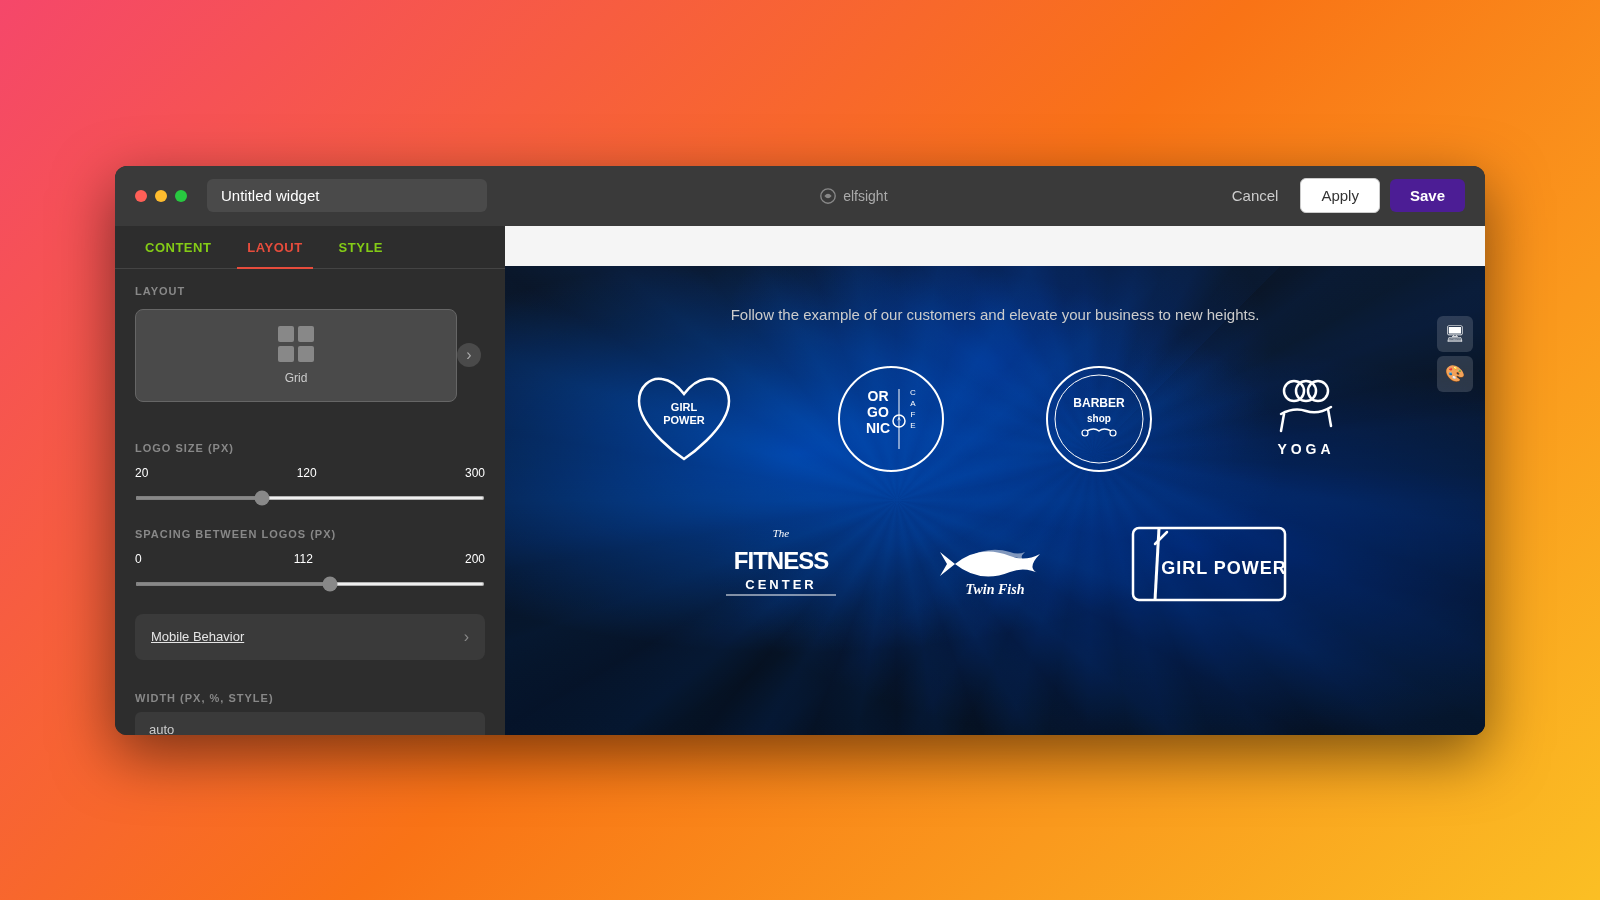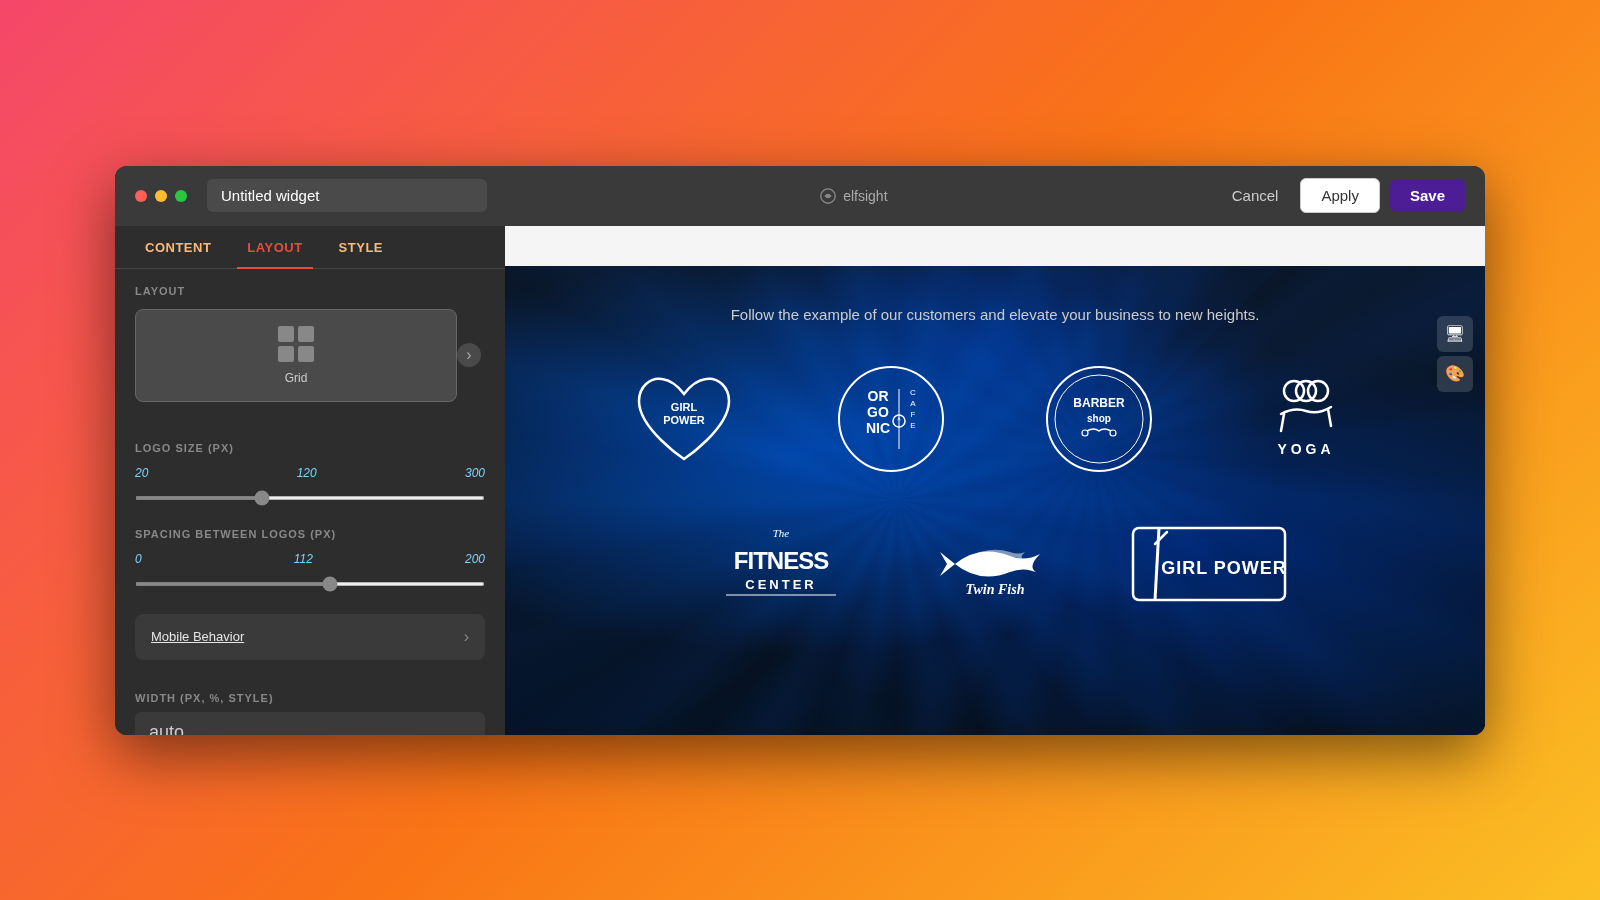--- a/index.html
+++ b/index.html
@@ -108,21 +108,21 @@
     .sidebar-tabs {
       display: flex;
       padding: 0 20px;
       border-bottom: 1px solid #444;
       margin-bottom: 16px;
     }
     .tab {
       padding: 14px 10px 12px;
       font-size: 13px;
       font-weight: 600;
-      color: #fdba74;
+      color: #84cc16;
       cursor: pointer;
       letter-spacing: 0.5px;
       margin-right: 16px;
     }
     .tab.active {
       color: #e74c3c;
       border-bottom: 2px solid #e74c3c;
       margin-bottom: -1px;
     }
     .sidebar-section {
@@ -181,22 +181,21 @@
       background: #444;
       margin: 8px 0 16px;
     }
     .range-row {
       display: flex;
       justify-content: space-between;
       margin-bottom: 6px;
     }
     .range-val {
       font-size: 12px;
-      color: #7dd3fc;
-      font-style: italic;
+      color: #ffffff;
     }
     input[type=range] {
       width: 100%;
       accent-color: #888;
       height: 4px;
       margin: 4px 0 12px;
     }
     .mobile-behavior-row {
       display: flex;
       align-items: center;
@@ -222,21 +221,21 @@
       font-weight: 600;
       letter-spacing: 1px;
       margin-bottom: 8px;
     }
     .width-input {
       background: #3a3a3a;
       border: none;
       border-radius: 6px;
       color: #ccc;
       padding: 10px 14px;
-      font-size: 18px;
+      font-size: 13px;
       width: 100%;
       text-decoration: underline;
     }
     
     .preview-area {
       flex: 1;
       position: relative;
       overflow: hidden;
     }
     .preview-top-bar {

